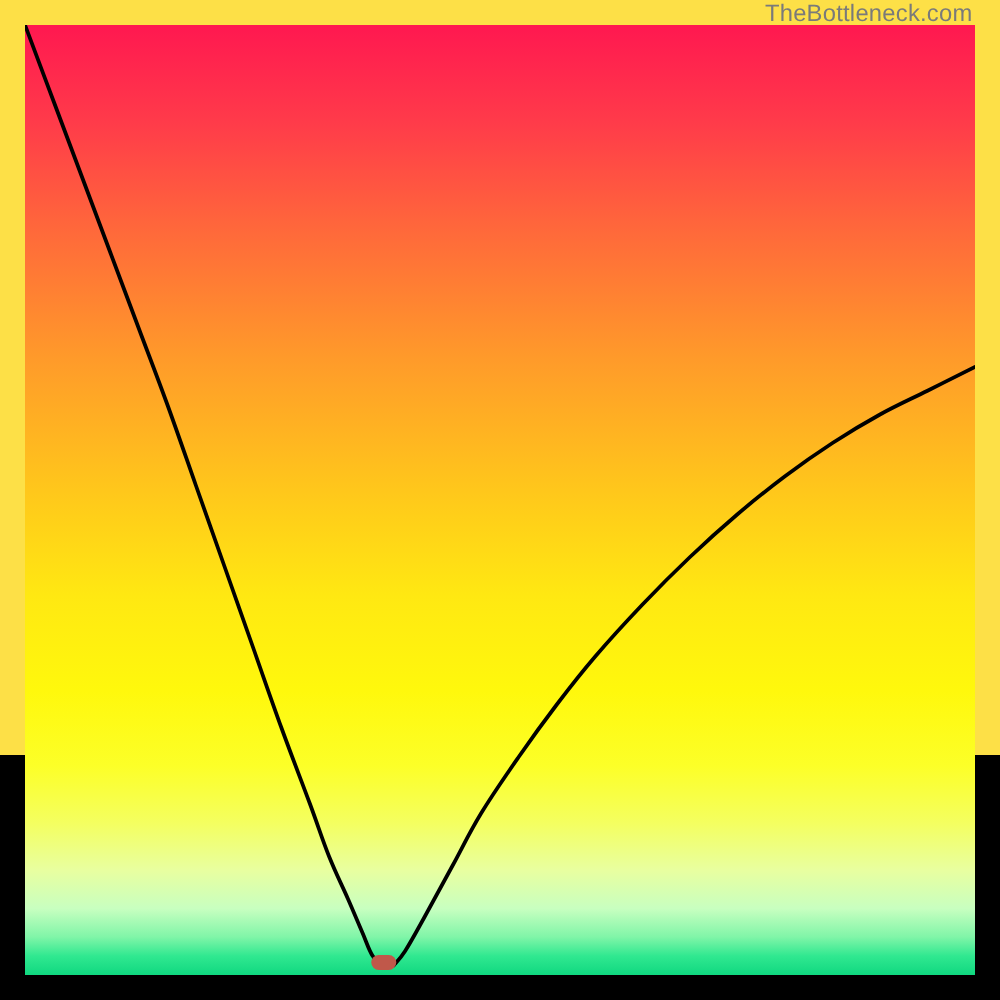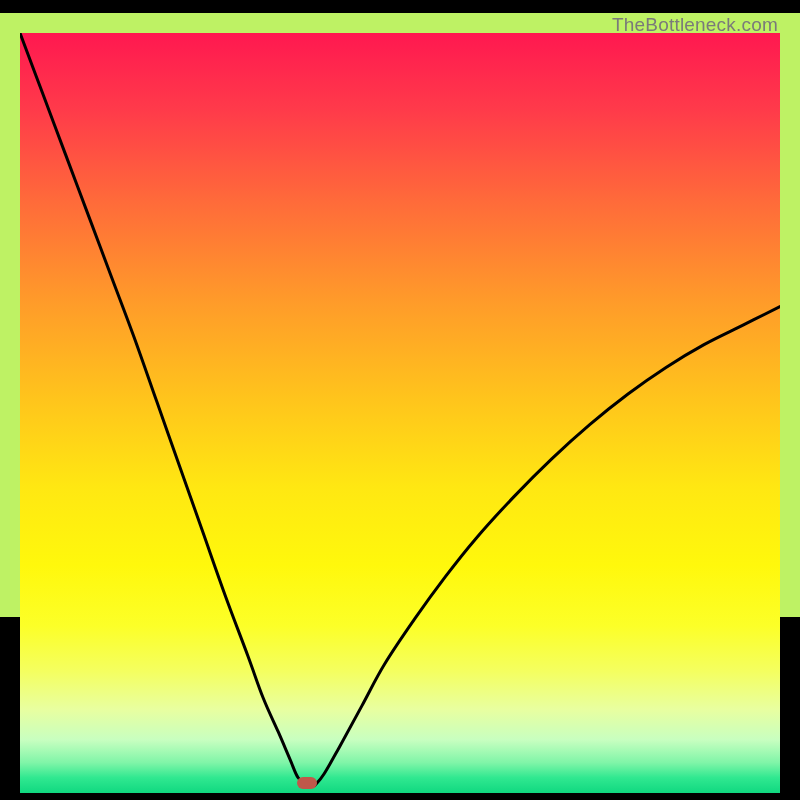--- a/index.html
+++ b/index.html
@@ -7,24 +7,24 @@
     padding: 0;
     width: 800px;
     height: 800px;
     background: #000;
     font-family: Arial, Helvetica, sans-serif;
     overflow: hidden;
   }
   .frame {
     position: absolute;
     left: 0;
-    top: 13px;
+    top: 0;
     width: 800px;
     height: 604px;
-    background: #bef264;
+    background: #fde047;
   }
   .plot-area {
     position: absolute;
     left: 20px;
     top: 20px;
     width: 760px;
     height: 760px;
     overflow: hidden;
   }
   .gradient {

